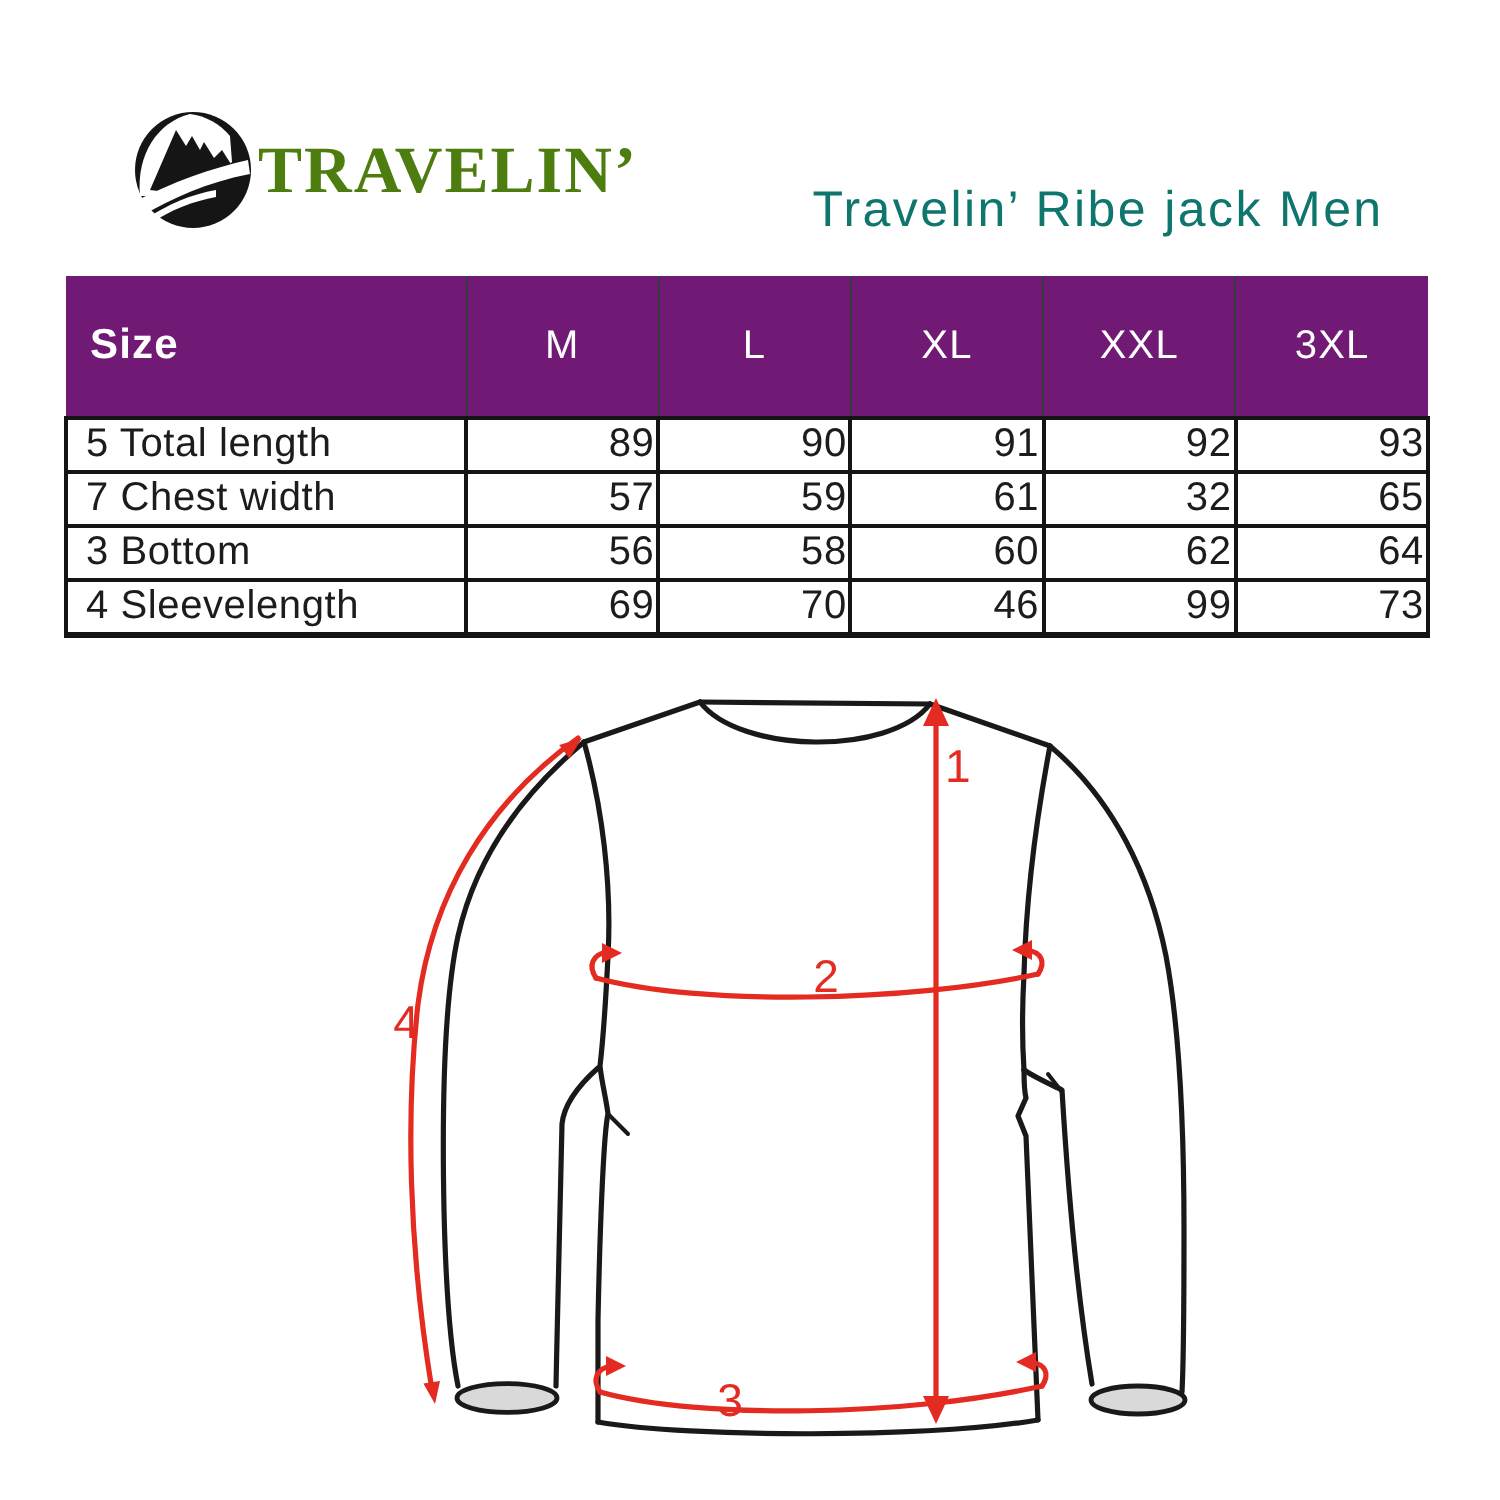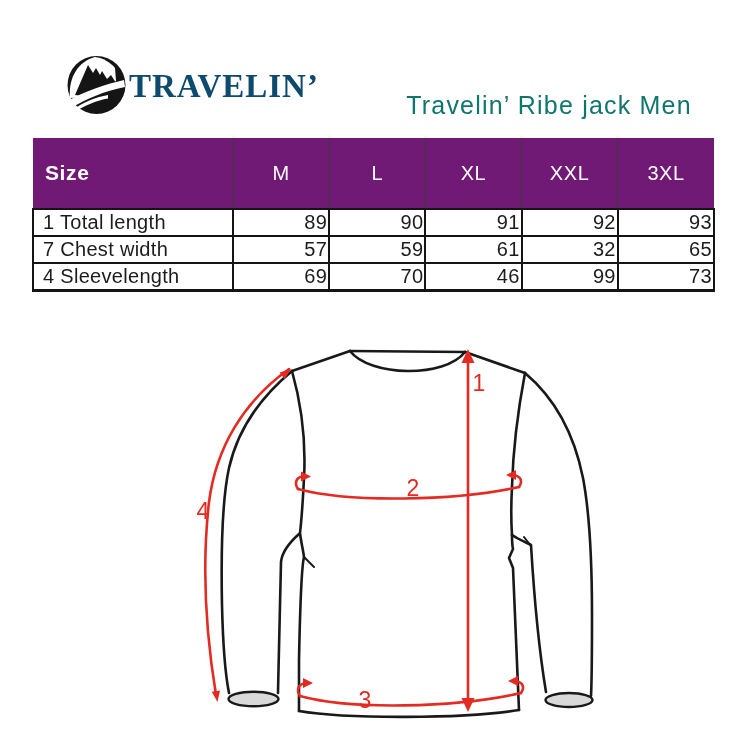--- a/index.html
+++ b/index.html
@@ -2,21 +2,21 @@
 <html><head>
 <meta charset="utf-8">
 <style>
   html,body{margin:0;padding:0;background:#ffffff;}
   #page{position:relative;width:750px;height:750px;background:#ffffff;overflow:hidden;
         font-family:"Liberation Sans",sans-serif;color:#1a1a1a;}
 
   
   #logo{position:absolute;left:66px;top:54px;width:62px;height:62px;}
   #wordmark{position:absolute;left:129px;top:70px;font-family:"Liberation Serif",serif;
-            font-weight:bold;font-size:33px;letter-spacing:1px;color:#0c4a6e;line-height:33px;}
+            font-weight:bold;font-size:33px;letter-spacing:1px;color:#4d7c0f;line-height:33px;}
   #product-title{position:absolute;left:388px;top:92px;width:322px;text-align:center;
                  font-size:25px;letter-spacing:1.2px;color:#0f766e;line-height:26px;font-weight:400;}
 
   
   #table-wrap{position:absolute;left:32px;top:138px;width:681px;}
   table.size{border-collapse:collapse;width:681px;table-layout:fixed;}
   table.size th{background:#701a75;color:#ffffff;height:68px;font-weight:400;
                 font-size:20px;letter-spacing:0.6px;text-align:center;vertical-align:middle;}
   table.size th.size-label{text-align:left;padding-left:12px;font-weight:bold;font-size:21px;}
   table.size th + th{border-left:1px solid #3a3a3a;}
@@ -64,34 +64,42 @@
           <th class="size-label">Size</th>
           <th>M</th>
           <th>L</th>
           <th>XL</th>
           <th>XXL</th>
           <th>3XL</th>
         </tr>
       </thead>
       <tbody>
         <tr>
-          <td class="row-label">1 Total length</td>
+          <td class="row-label">5 Total length</td>
           <td>89</td>
           <td>90</td>
           <td>91</td>
           <td>92</td>
           <td>93</td>
         </tr>
         <tr>
           <td class="row-label">7 Chest width</td>
           <td>57</td>
           <td>59</td>
           <td>61</td>
           <td>32</td>
           <td>65</td>
+        </tr>
+        <tr>
+          <td class="row-label">3 Bottom</td>
+          <td>56</td>
+          <td>58</td>
+          <td>60</td>
+          <td>62</td>
+          <td>64</td>
         </tr>
         <tr>
           <td class="row-label">4 Sleevelength</td>
           <td>69</td>
           <td>70</td>
           <td>46</td>
           <td>99</td>
           <td>73</td>
         </tr>
       </tbody>

